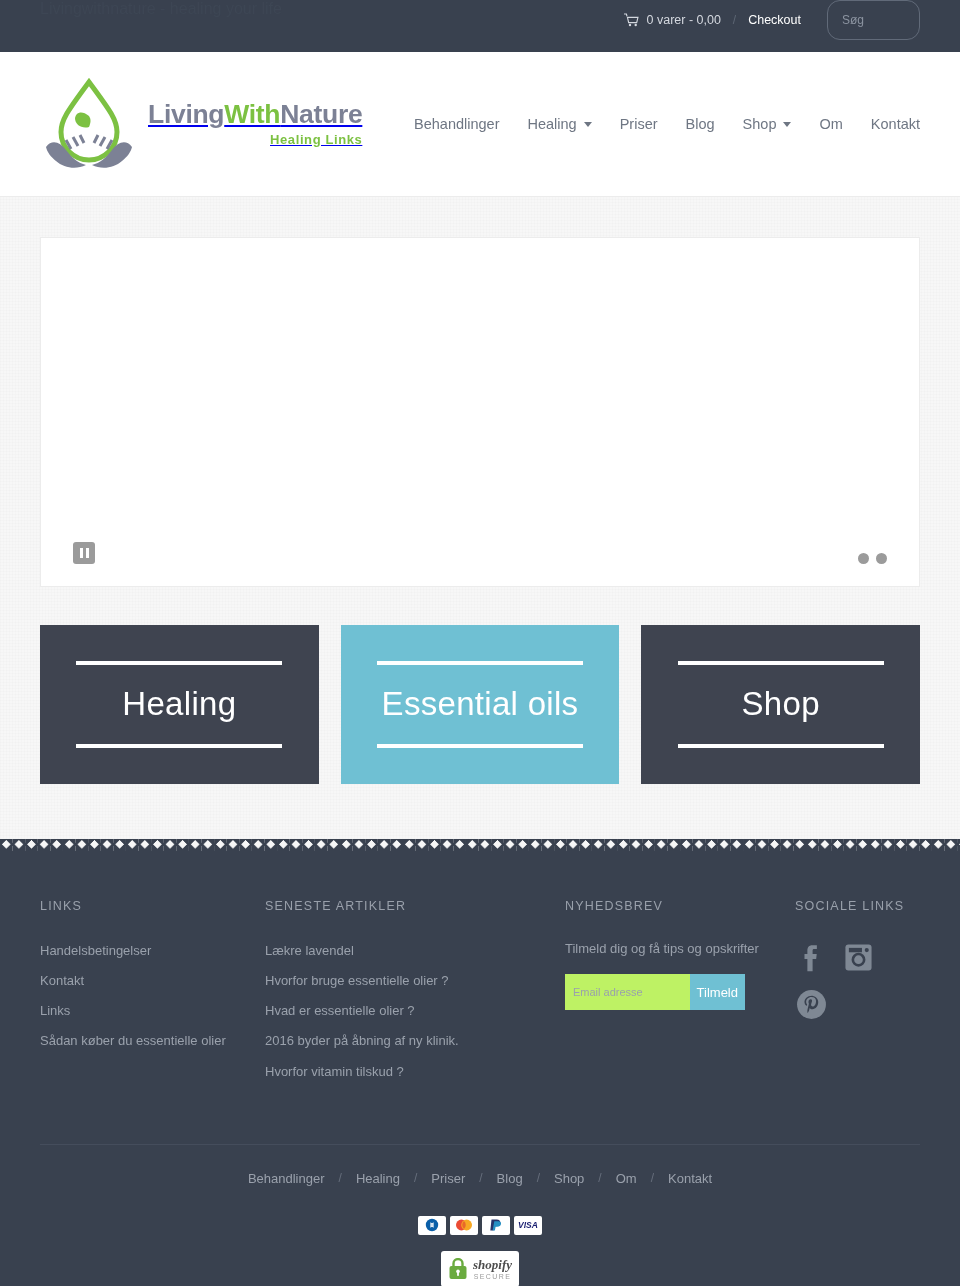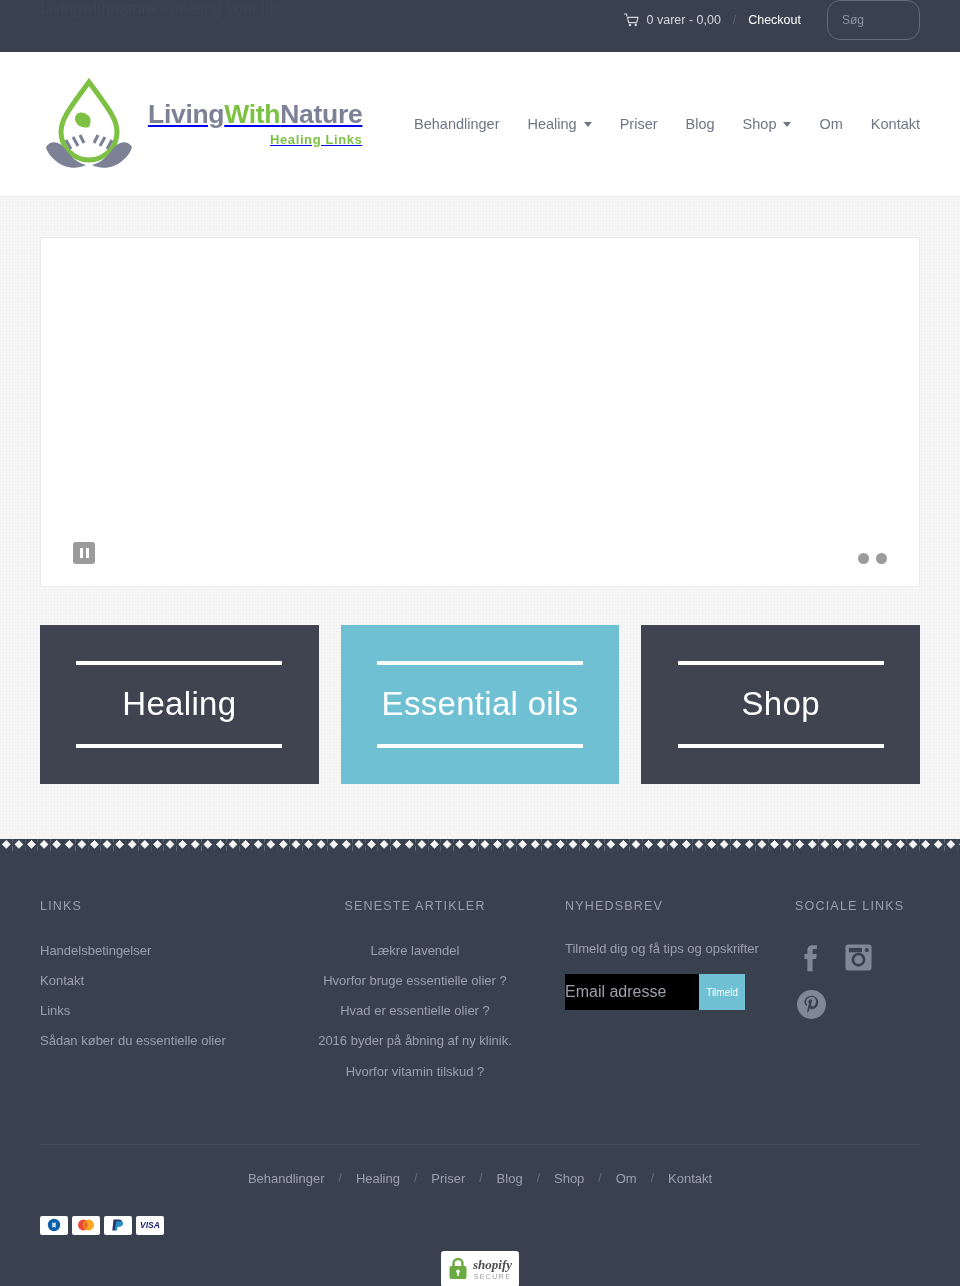--- a/index.html
+++ b/index.html
@@ -206,21 +206,21 @@
     background-position: 0 0;
   }
   .footer {
     background: #39414f;
     padding: 48px 40px 0 40px;
   }
   .footer-cols {
     display: flex;
   }
   .fcol-links { width: 225px; }
-  .fcol-articles { width: 300px; text-align: center; }
+  .fcol-articles { width: 300px; }
   .fcol-news { width: 230px; }
   .fcol-social { flex: 1; }
   .fcol-title {
     font-size: 12.5px;
     color: #99a0ab;
     letter-spacing: 1.2px;
     margin-bottom: 28px;
   }
   .fcol a.flink {
     display: block;
@@ -236,34 +236,34 @@
     margin-bottom: 18px;
   }
   .news-form {
     display: flex;
     width: 180px;
     height: 36px;
   }
   .news-input {
     flex: 1;
     border: 0;
-    background: #000000;
-    font-size: 16px;
+    background: #bef264;
+    font-size: 11px;
     color: #6e7683;
     font-family: "Liberation Sans", sans-serif;
-    padding: 0 0;
+    padding: 0 8px;
     outline: none;
     min-width: 0;
   }
   .news-input::placeholder { color: #9aa1ac; }
   .news-btn {
     border: 0;
     background: #6fc0d3;
     color: #ffffff;
-    font-size: 10px;
+    font-size: 13px;
     font-family: "Liberation Sans", sans-serif;
     padding: 0 7px;
     cursor: pointer;
     white-space: nowrap;
   }
   .social-row { display: flex; gap: 14px; margin-bottom: 14px; }
   .social-icon {
     display: block;
     width: 33px; height: 33px;
     color: #7f8894;
@@ -286,21 +286,21 @@
   }
   .fnav a {
     font-size: 13px;
     color: #9aa1ac;
     text-decoration: none;
     padding: 0 14px;
   }
   .fnav .fsep { color: #666e7c; font-size: 12px; }
   .pay-row {
     display: flex;
-    justify-content: flex-start;
+    justify-content: center;
     gap: 4px;
     margin-top: 30px;
   }
   .pay {
     width: 28px; height: 19px;
     background: #ffffff;
     border-radius: 2px;
     display: flex;
     align-items: center;
     justify-content: center;

